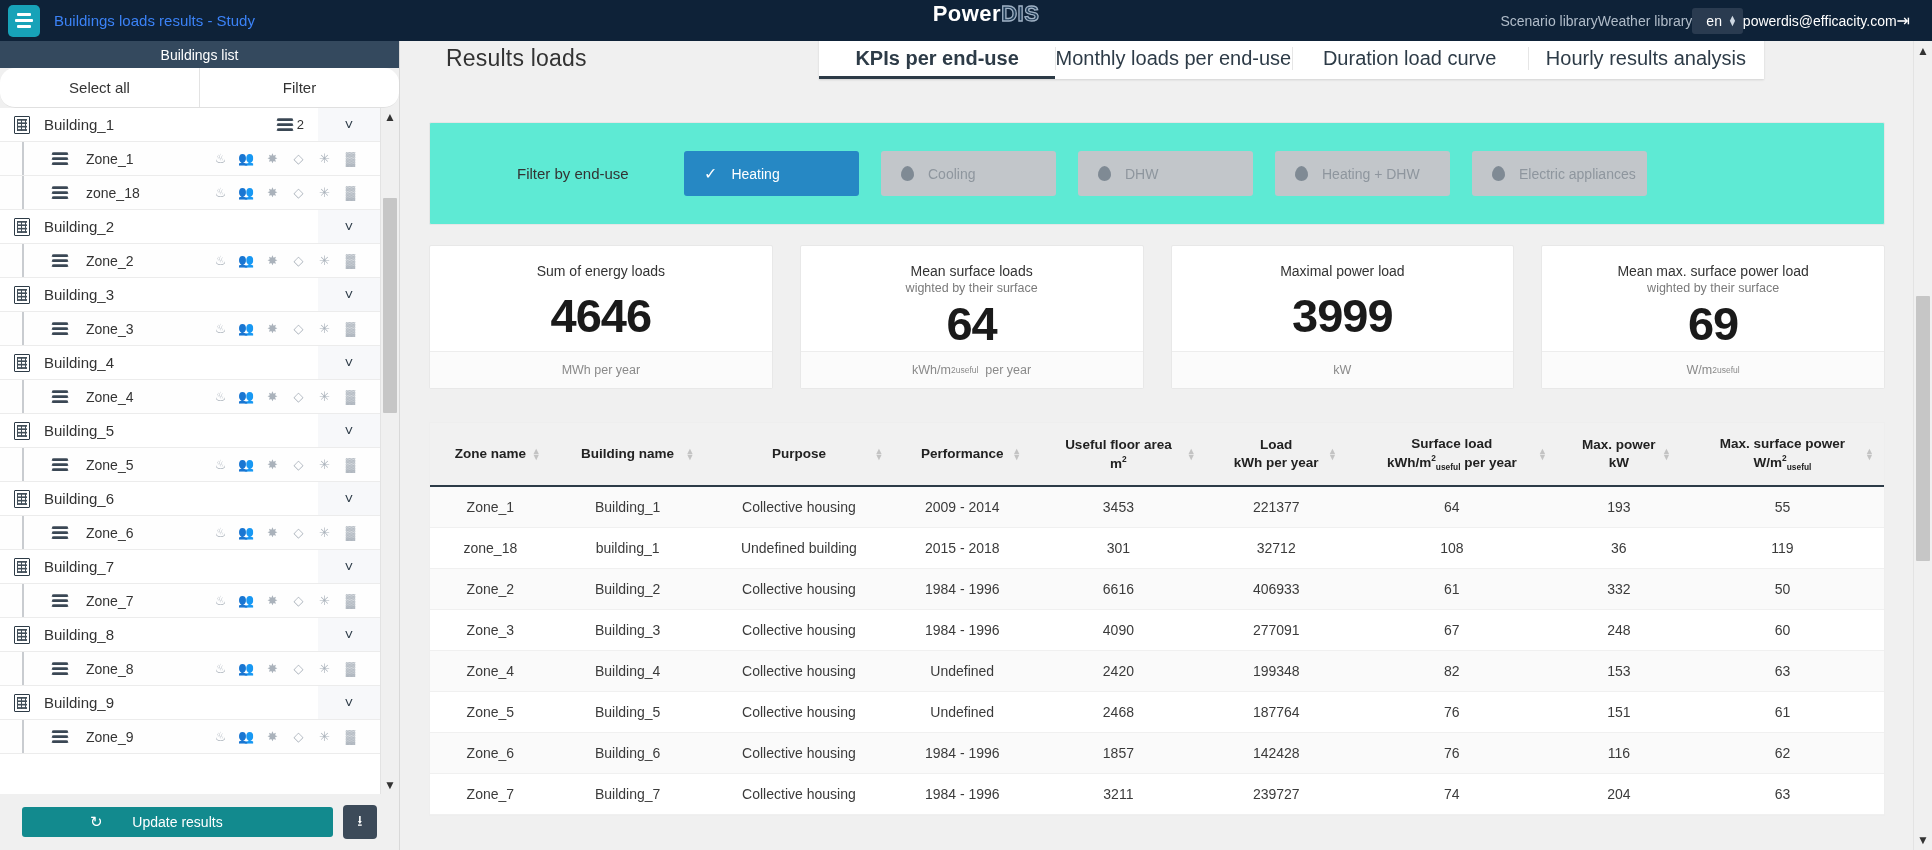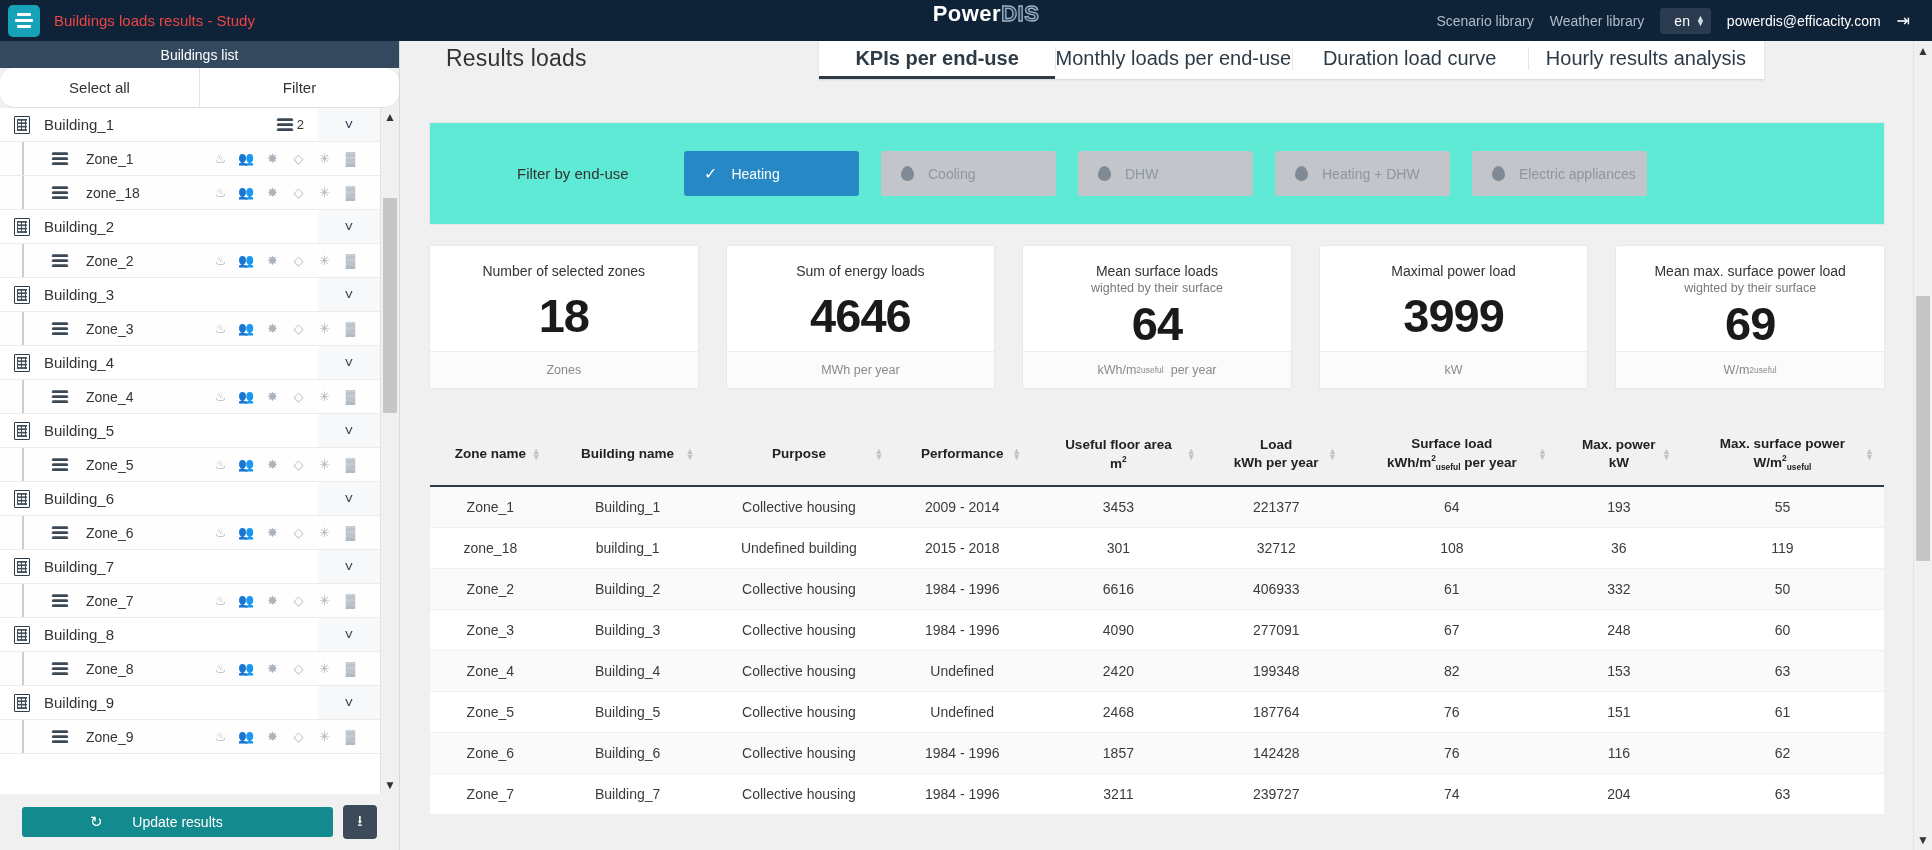--- a/index.html
+++ b/index.html
@@ -21,30 +21,30 @@
     width: 32px; height: 32px; margin-left: 8px;
     background: #17a2b8; border-radius: 5px;
     display: flex; flex-direction: column; justify-content: center;
     align-items: center; gap: 3px; cursor: pointer;
   }
   .hamburger i { display:block; background:#fff; height:3px; border-radius:1px; }
   .hamburger i:nth-child(1){ width:14px; }
   .hamburger i:nth-child(2){ width:18px; }
   .hamburger i:nth-child(3){ width:14px; }
   .app-title {
-    margin-left: 14px; color: #ef4444; font-size: 15px;
+    margin-left: 14px; color: #3b82f6; font-size: 15px;
   }
   .brand {
     position: absolute; left: 0; right: 0; top: 1px; text-align: center;
     font-size: 22px; font-weight: bold; letter-spacing: .5px; pointer-events: none; padding-left: 40px;
   }
   .brand .p1 { color: #ffffff; }
   .brand .p2 { color: #1f3b55; -webkit-text-stroke: 1.3px #9fb1c4; }
   .topright {
-    margin-left: auto; display: flex; align-items: center; gap: 16px;
+    margin-left: auto; display: flex; align-items: center; 
     padding-right: 22px; font-size: 14px; color: #b0bcc9;
   }
   .topright .lnk { cursor: pointer; }
   .lang-select {
     background: #2a3b50; color: #fff; border: none; border-radius: 3px;
     padding: 5px 6px 5px 14px; font-size: 14px; font-family: inherit;
     display:flex; align-items:center; gap:6px; cursor:pointer;
   }
   .lang-select .updown { display:flex; flex-direction:column; line-height:5px; font-size:9px; color:#cfd8e2;}
   .user-email { color: #ffffff; font-size: 14px; cursor:pointer;}
@@ -530,25 +530,20 @@
         </button>
         <button class="eu-btn off">
           <span class="eu-dot"></span>
           <span>Electric appliances</span>
         </button>
       </div>
   </div>
 
   <div class="kpis" id="kpis">
       <div class="kpi">
-        <div class="kpi-title">Number of selected zones</div>
-        <div class="kpi-value">18</div>
-        <div class="kpi-unit">Zones</div>
-      </div>
-      <div class="kpi">
         <div class="kpi-title">Sum of energy loads</div>
         <div class="kpi-value">4646</div>
         <div class="kpi-unit">MWh per year</div>
       </div>
       <div class="kpi">
         <div class="kpi-title">Mean surface loads<div class="kpi-sub">wighted by their surface</div></div>
         <div class="kpi-value">64</div>
         <div class="kpi-unit">kWh/m<sup>2</sup><sub>useful</sub>&nbsp; per year</div>
       </div>
       <div class="kpi">

